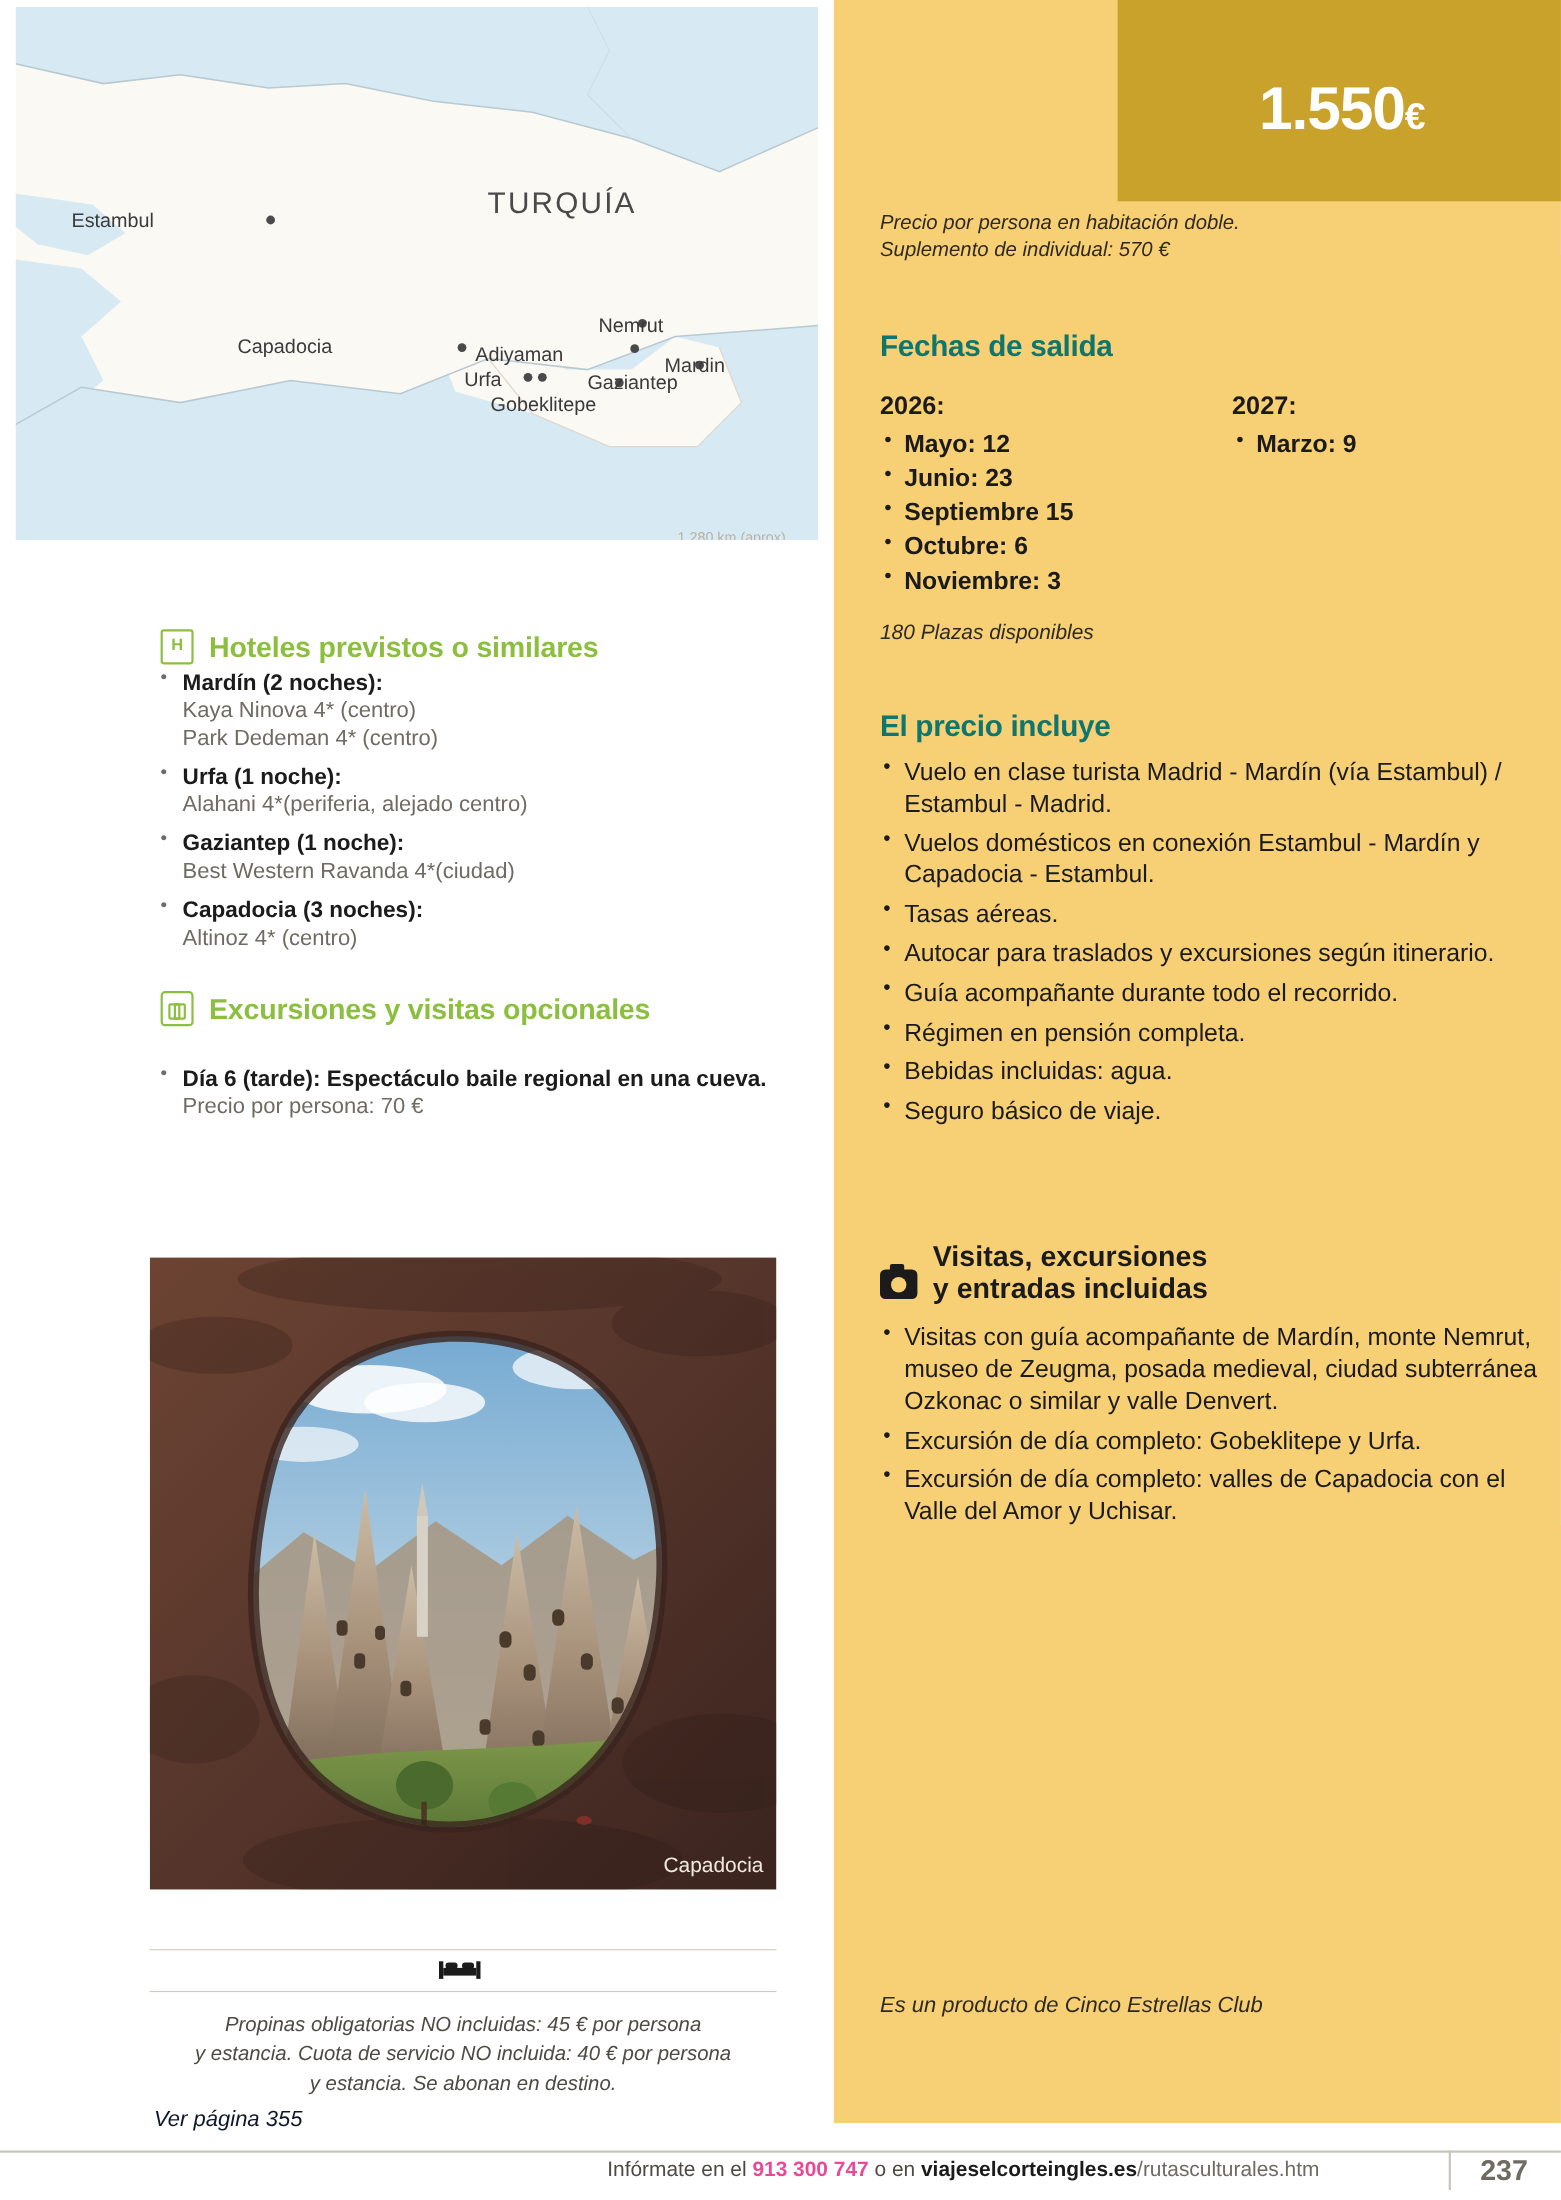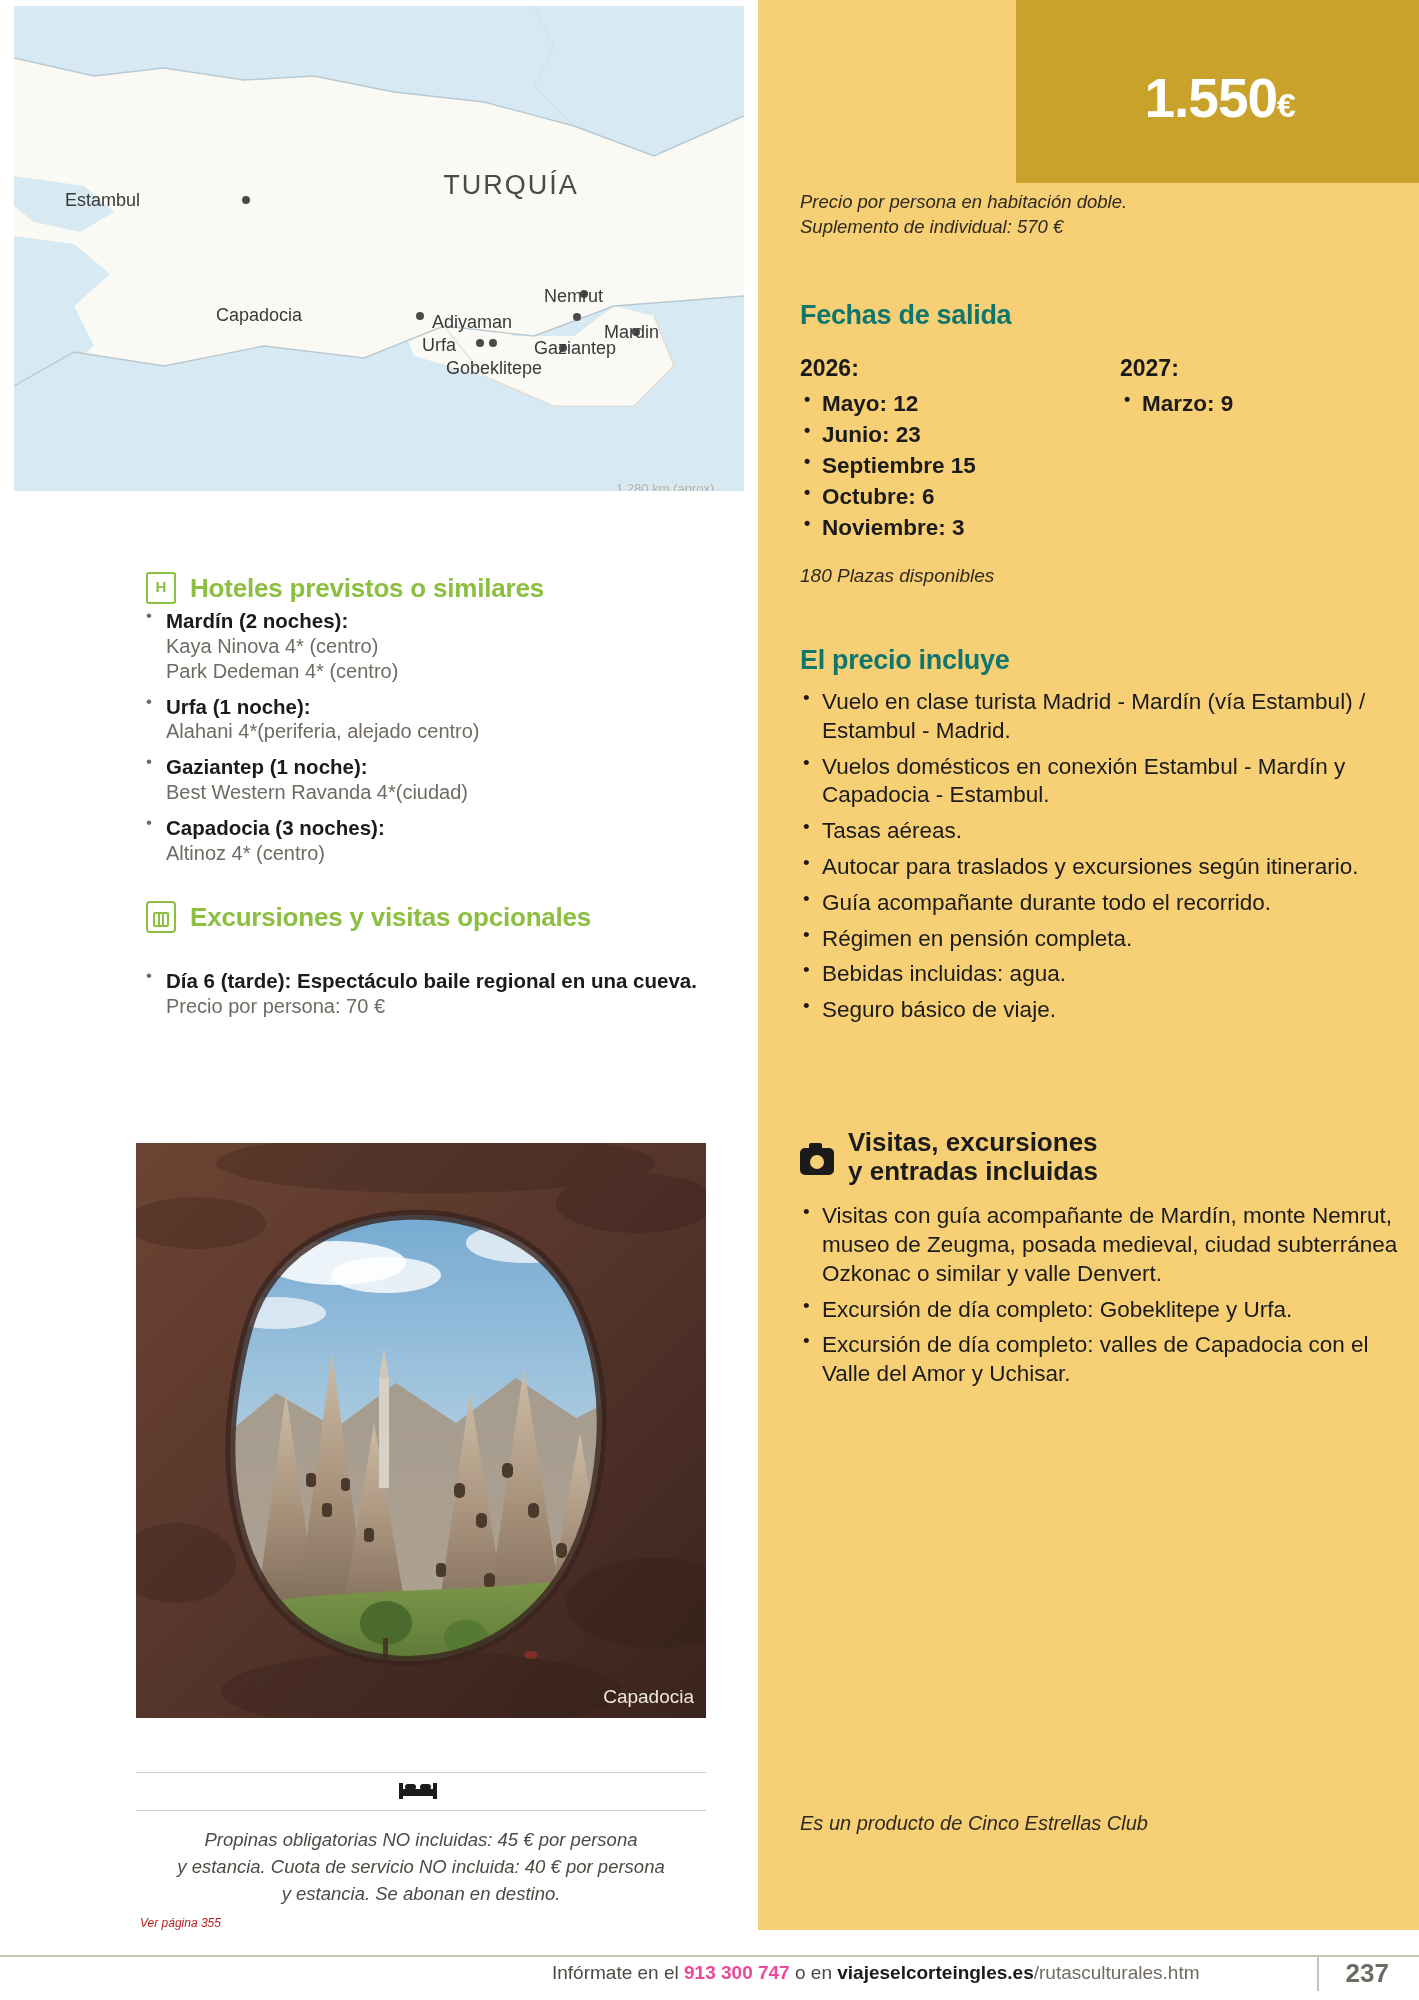--- a/index.html
+++ b/index.html
@@ -62,21 +62,21 @@
   .bullets { list-style:none; margin: 12px 0 0 0; padding:0; }
   .bullets li {
     font-size: 22.5px; color:#1b1b1b; line-height: 1.28; padding-left: 22px;
     position:relative; margin-bottom: 7px;
   }
   .bullets li:before {
     content:"•"; position:absolute; left: 3px; top:-2px; font-size: 19px;
   }
 
   #visitas { top: 1122px; }
-  .visitas-head { display:flex; align-items:flex-start; gap: 14px; }
+  .visitas-head { display:flex; align-items:center; gap: 14px; }
   .cam-icon {
     width: 34px; height: 27px; background:#1b1b1b; border-radius:5px;
     position:relative; margin-top: 26px; flex: 0 0 auto;
   }
   .cam-icon:before {
     content:""; position:absolute; left: 9px; top:-5px; width: 13px; height: 6px;
     background:#1b1b1b; border-radius: 2px 2px 0 0;
   }
   .cam-icon:after {
     content:""; position:absolute; left: 10px; top: 7px; width: 14px; height: 14px;
@@ -146,21 +146,21 @@
   .hr-line {
     position:absolute; left: 136px; width: 570px; height: 1px; background:#cfcac1;
   }
 
   .propinas {
     position:absolute; left: 136px; top: 1827px; width: 570px;
     text-align:center; font-style: italic; font-size: 18.5px; color:#4d4a44; line-height: 1.45;
   }
   .ver-pagina {
     position:absolute; left: 140px; top: 1916px;
-    font-style: italic; font-size: 12px; color:#b91c1c;
+    font-style: italic; font-size: 20px; color:#0f172a;
   }
 
   
   .footer {
     position:absolute; left: 0; top: 1955px; width: 1419px; height: 2px; background:#c9c4ba;
   }
   .footer-text {
     position:absolute; left: 552px; top: 1962px;
     font-size: 19px; color:#4d4a44;
   }

